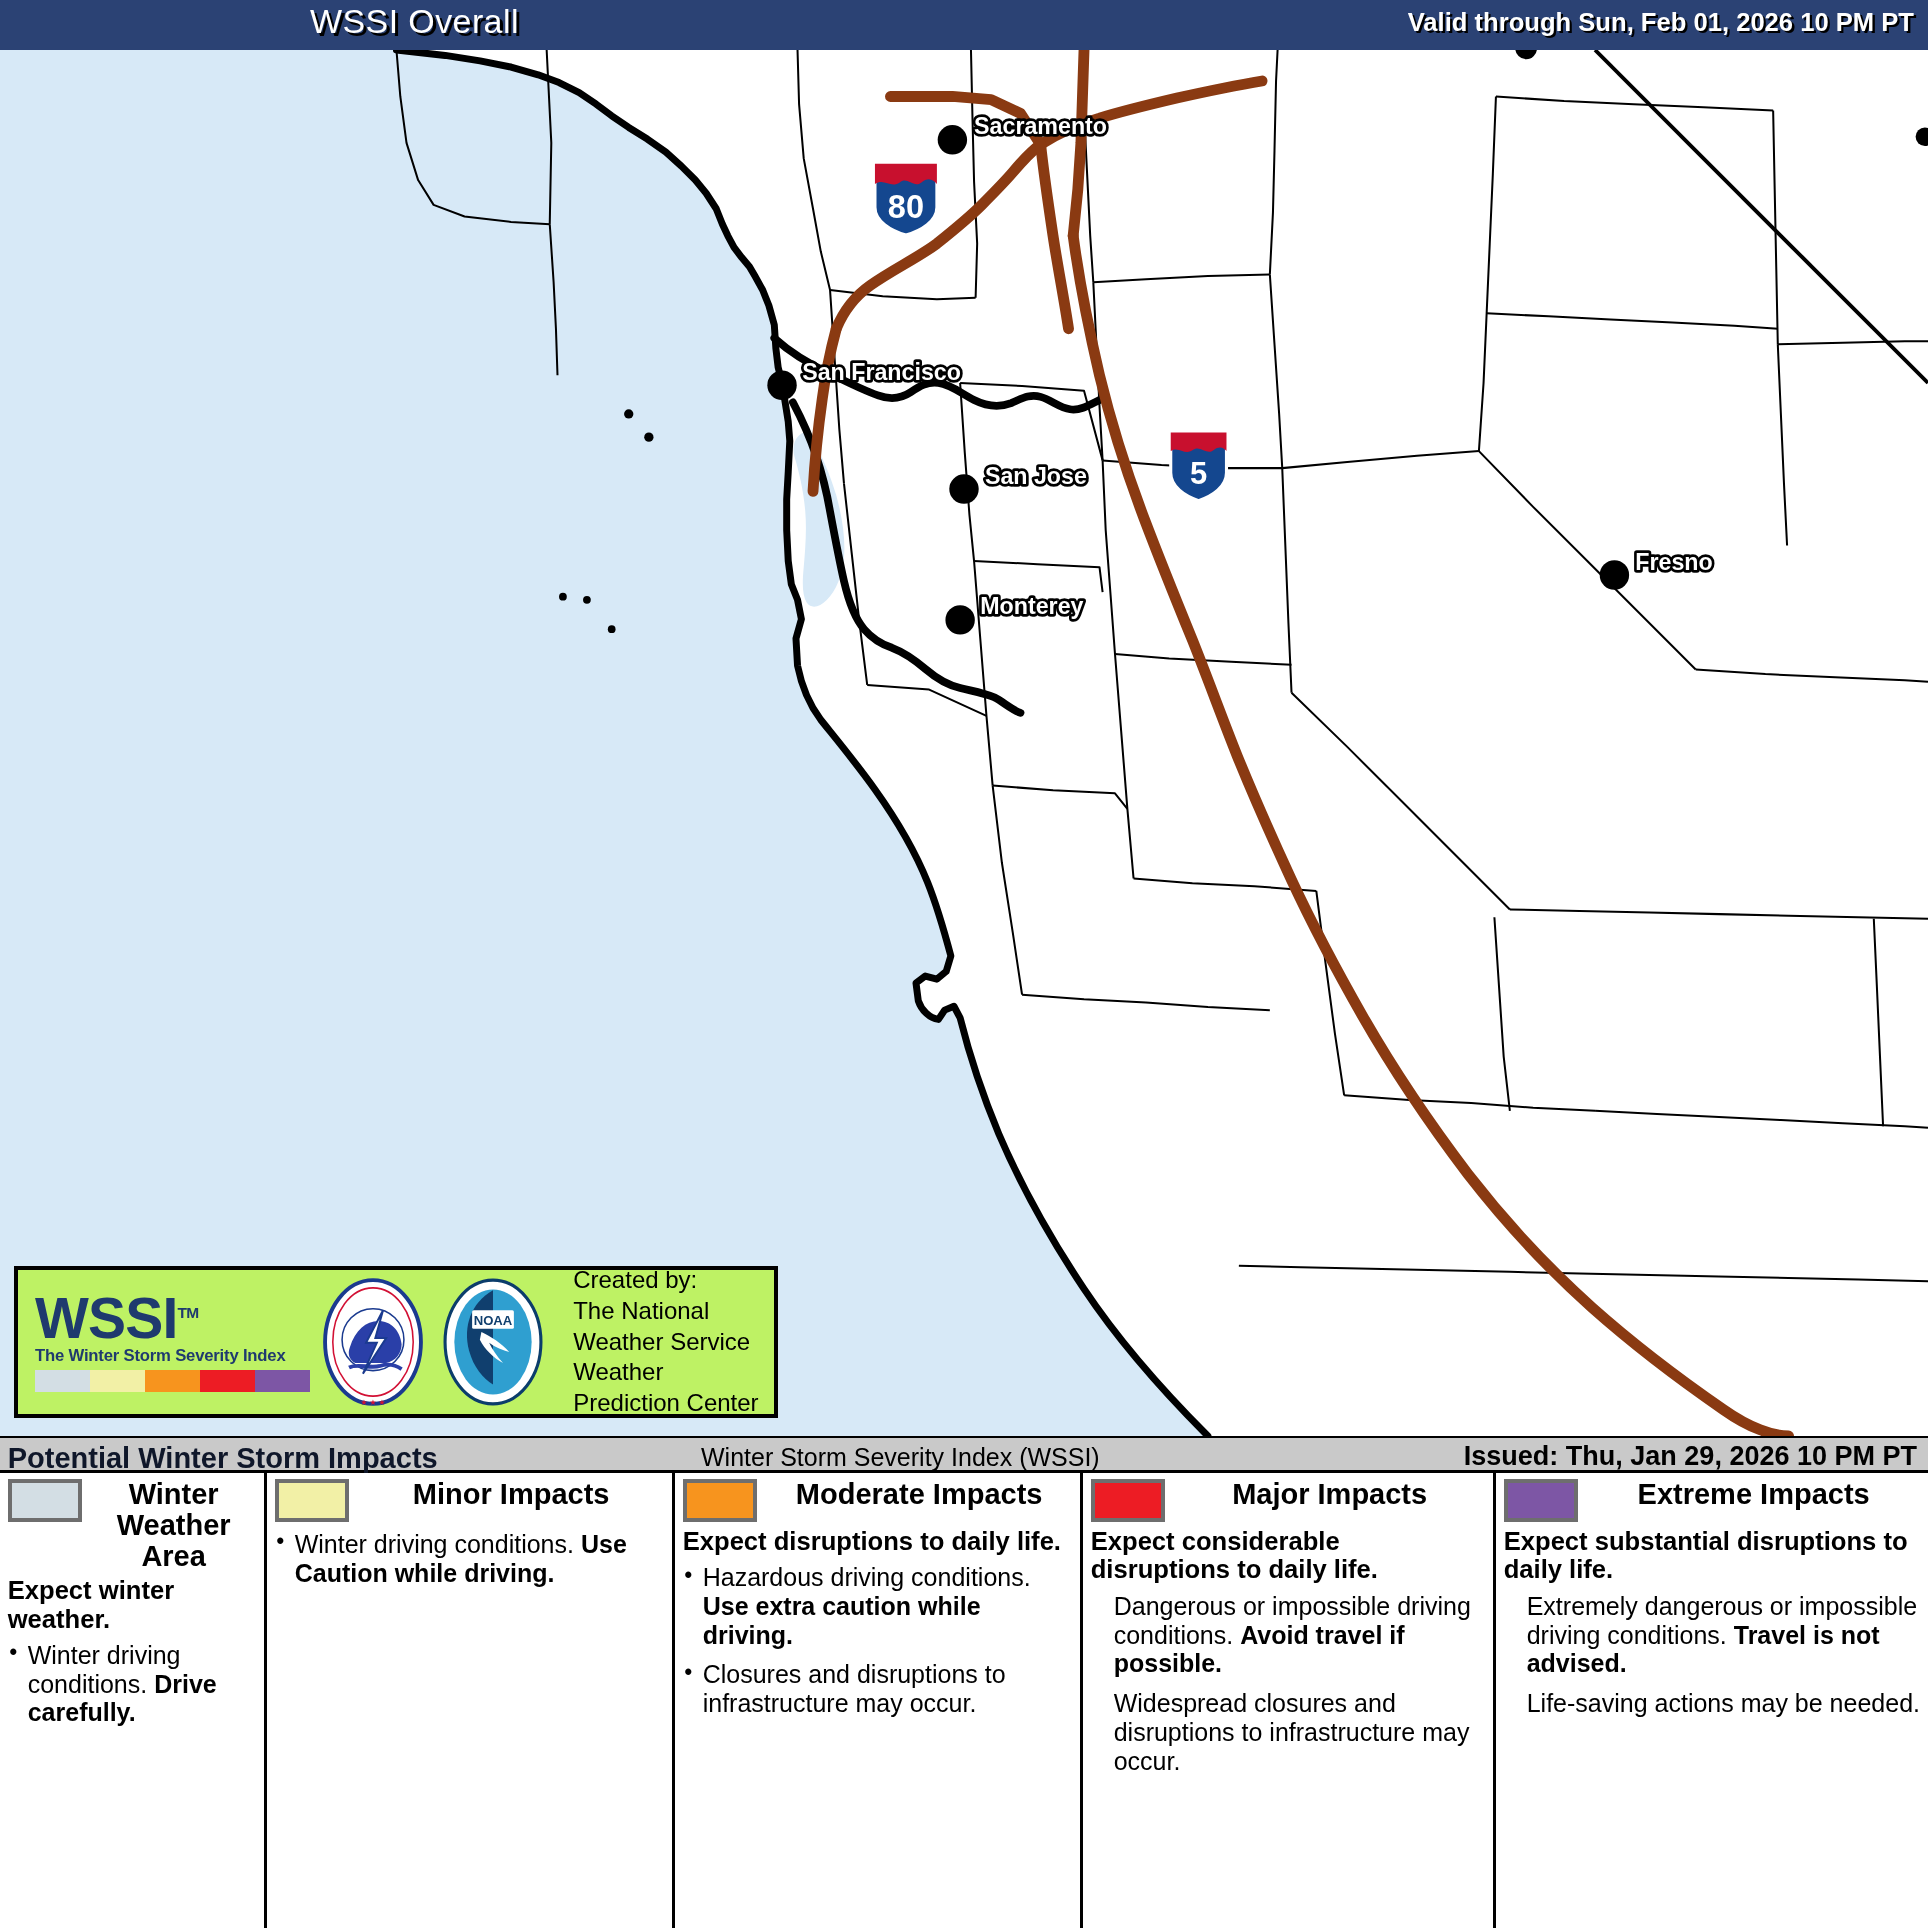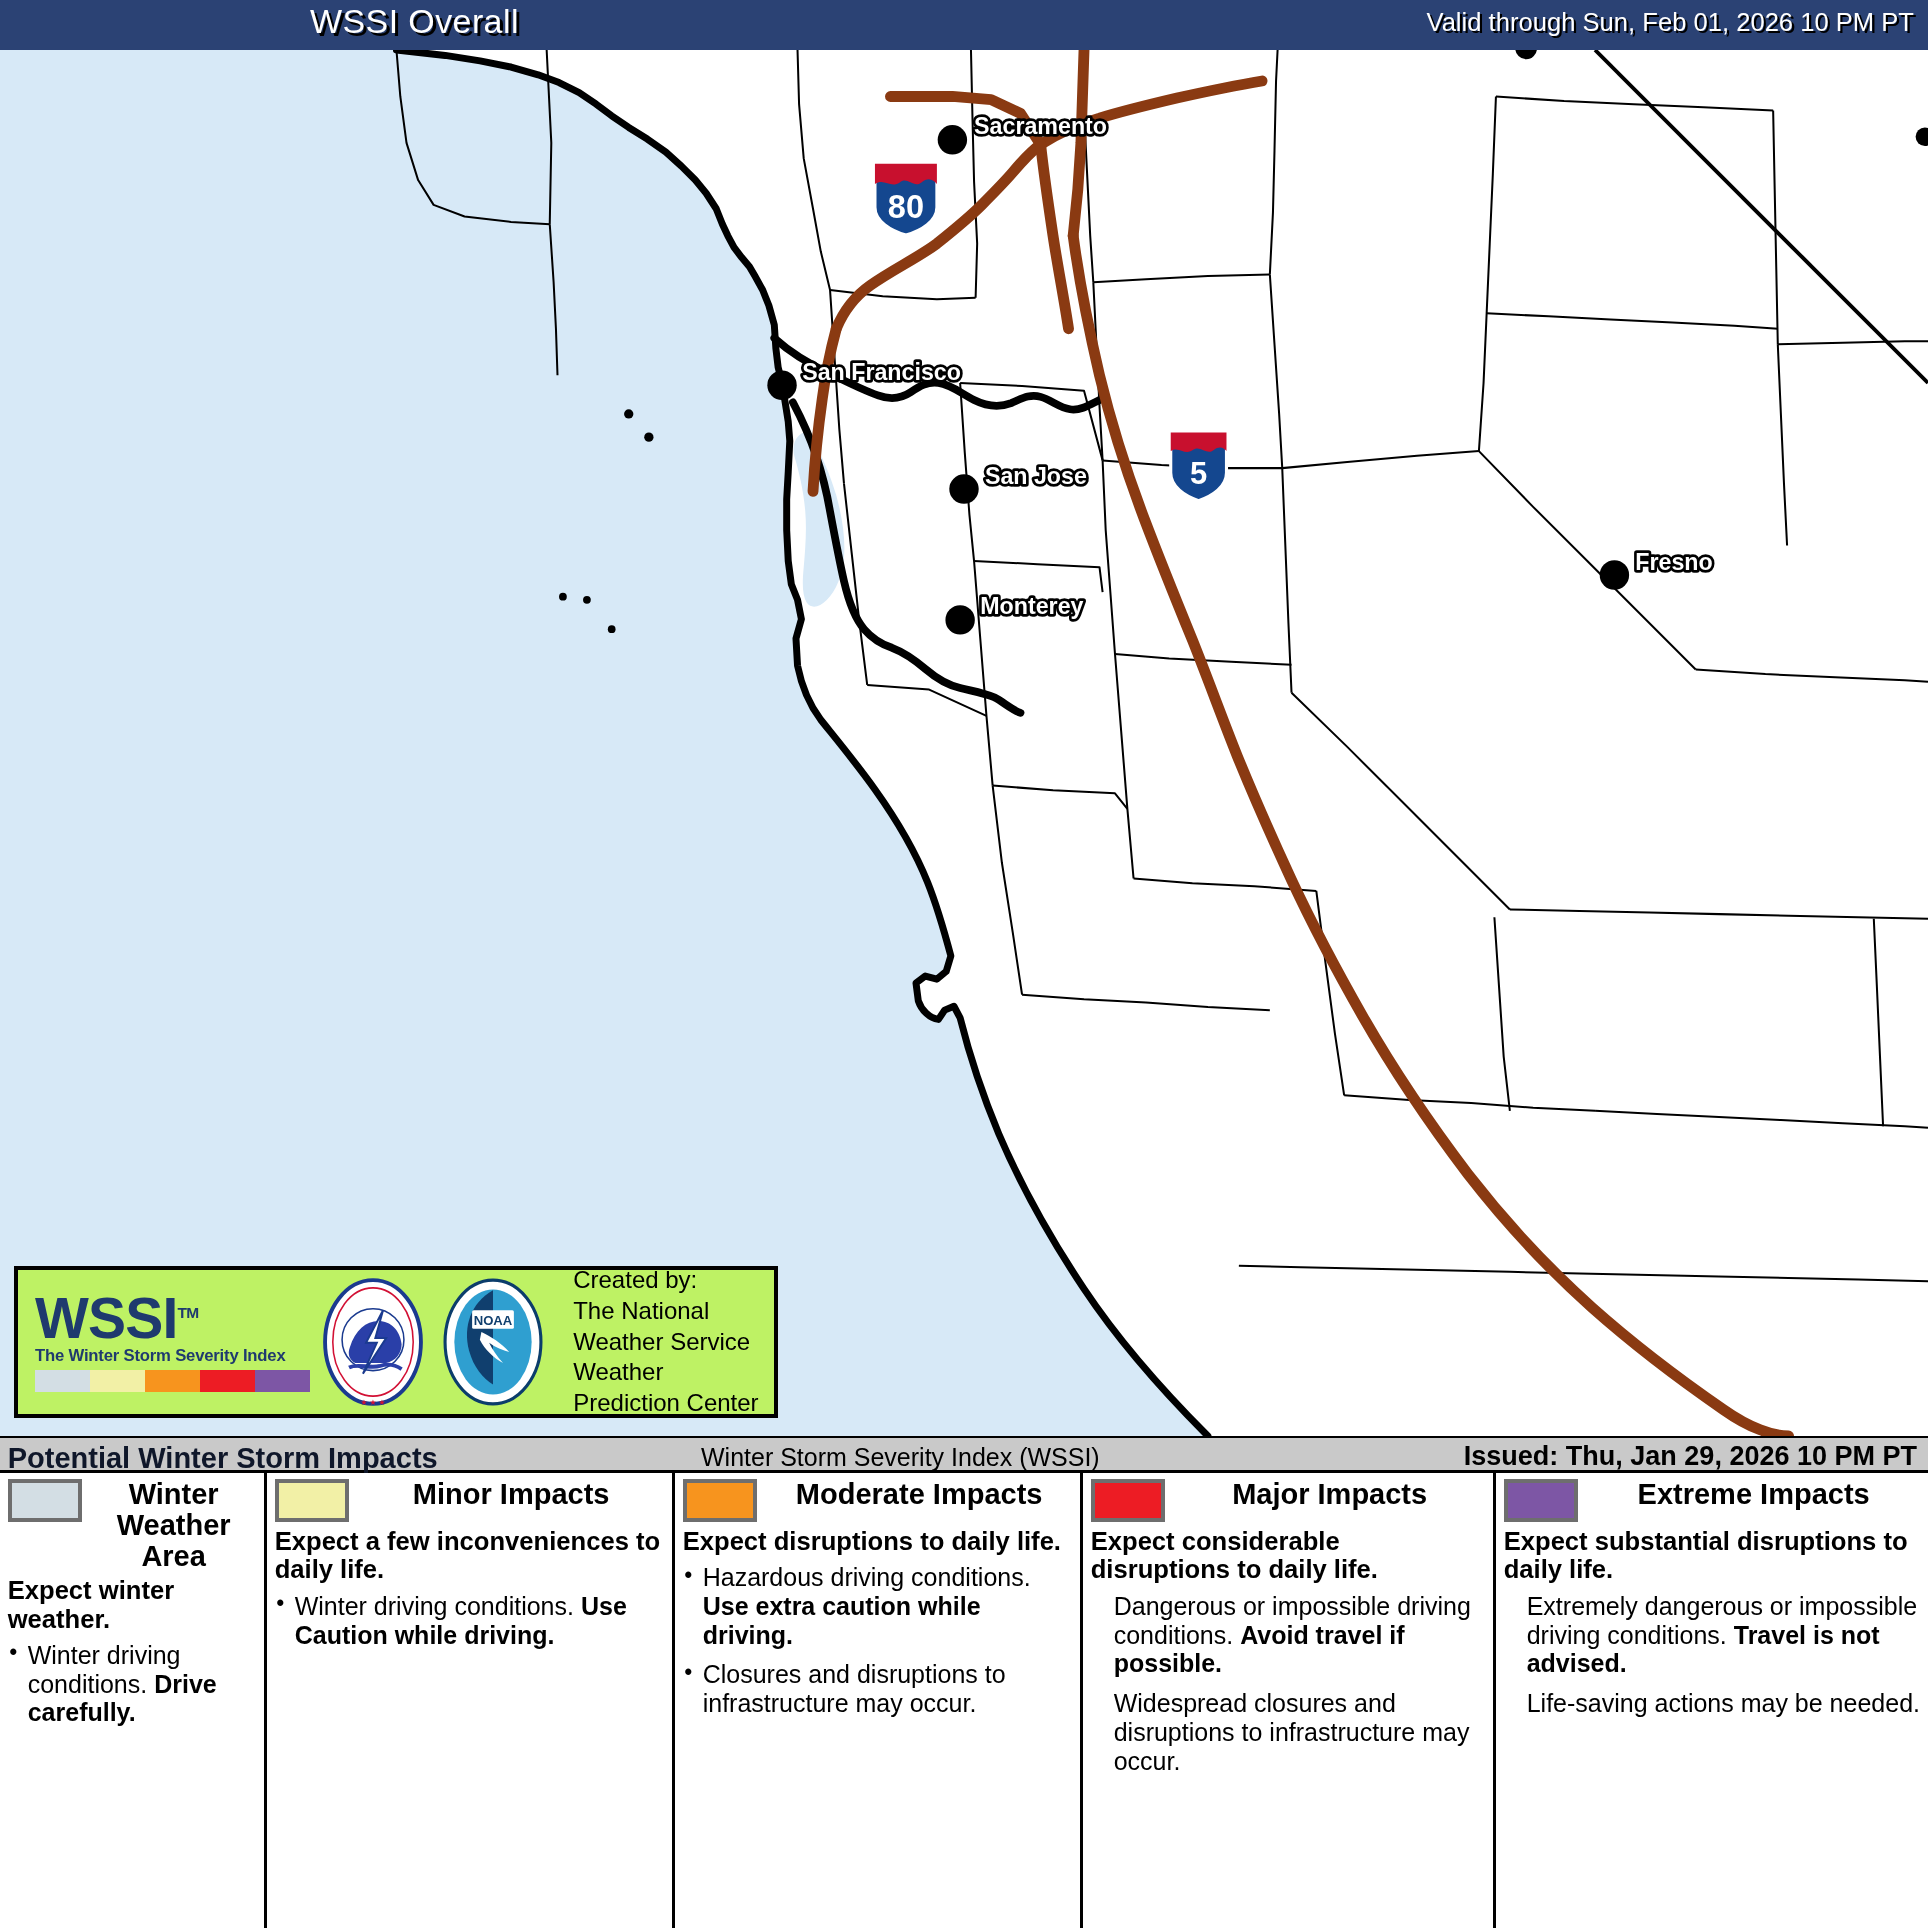--- a/index.html
+++ b/index.html
@@ -4,21 +4,21 @@
 <style>
   html,body{margin:0;padding:0;background:#fff;}
   body{width:1928px;height:1928px;font-family:"Liberation Sans",sans-serif;overflow:hidden;}
   #page{position:relative;width:1928px;height:1928px;}
 
   
   .titlebar{position:absolute;left:0;top:0;width:1928px;height:50px;background:#2b4274;
             display:flex;align-items:center;box-sizing:border-box;}
   .titlebar .t-left{position:absolute;left:310px;top:1.5px;color:#fff;font-weight:normal;font-size:34px;
             text-shadow:3.1px 3.1px 0 #000;letter-spacing:0.4px;}
-  .titlebar .t-right{position:absolute;right:14px;top:7.7px;color:#fff;font-weight:normal;font-size:25.6px;
+  .titlebar .t-right{position:absolute;right:14px;top:7.7px;color:#fff;font-weight:bold;font-size:25.6px;
             text-shadow:2.3px 2.3px 0 #000;}
 
   
   .map{position:absolute;left:0;top:50px;width:1928px;height:1386px;background:#ffffff;overflow:hidden;}
   .map svg{display:block;}
 
   .citydot{fill:#000;}
   .citylabel{font-family:"Liberation Sans",sans-serif;font-weight:bold;font-size:30px;fill:#ffffff;
              stroke:#000000;stroke-width:7px;paint-order:stroke fill;stroke-linejoin:round;}
 
@@ -310,21 +310,20 @@
       <ul class="lbullets">
         <li class="dot"><span>Winter driving conditions. </span><b>Drive carefully.</b></li>
       </ul>
     </div>
 
     <div class="lcol c1">
       <div class="lhead">
         <div class="swatch" style="background:#f2f0a6"></div>
         <div class="lhead-title">Minor Impacts</div>
       </div>
-      <div class="lsummary">Expect a few inconveniences to daily life.</div>
       <ul class="lbullets">
         <li class="dot"><span>Winter driving conditions. </span><b>Use Caution while driving.</b></li>
       </ul>
     </div>
 
     <div class="lcol c2">
       <div class="lhead">
         <div class="swatch" style="background:#f7941e"></div>
         <div class="lhead-title">Moderate Impacts</div>
       </div>

